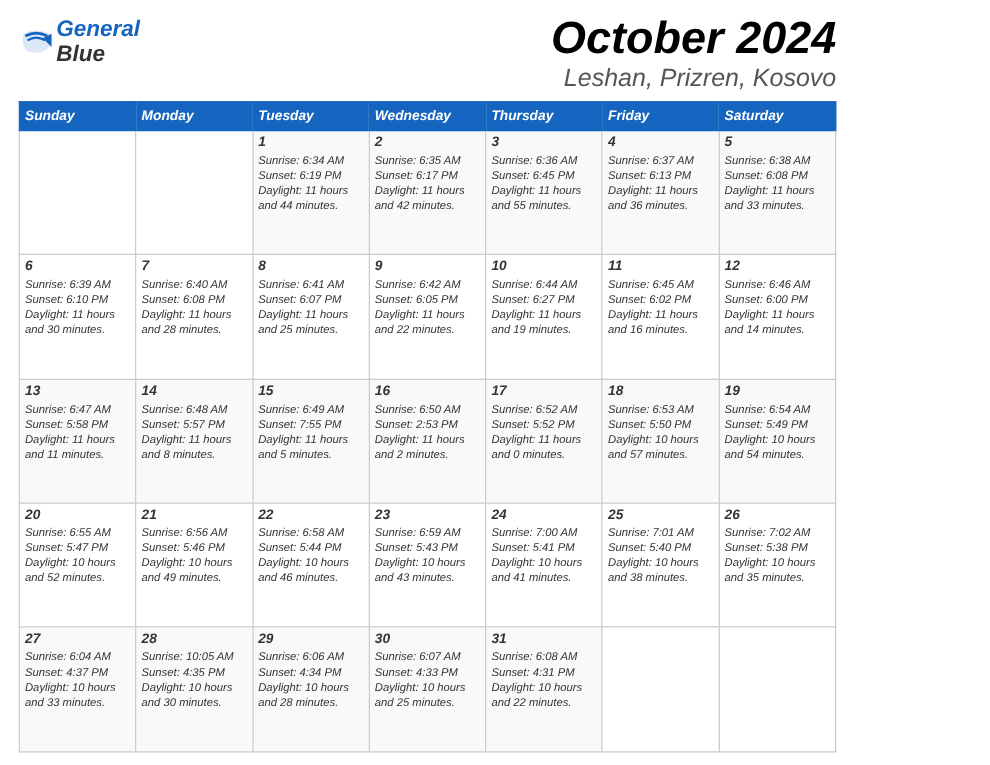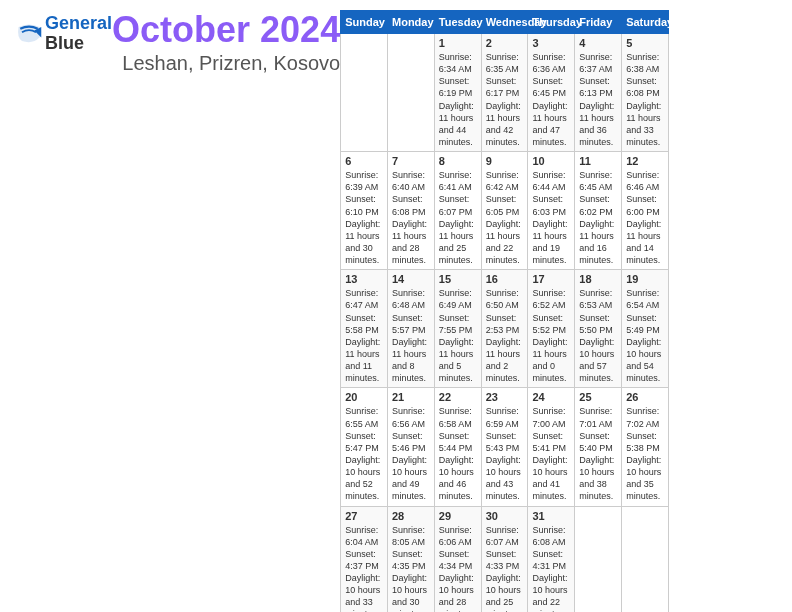--- a/index.html
+++ b/index.html
@@ -8,21 +8,22 @@
       height: 612px;
       font-family: Arial, sans-serif;
       background: #fff;
       overflow: hidden;
     }
     .page {
       width: 684px;
       height: 612px;
       padding: 10px 15px 10px 15px;
       display: flex;
-      flex-direction: row;
+      flex-direction: column;
+      font-style: italic;
     }
     .header {
       display: flex;
       justify-content: space-between;
       align-items: flex-start;
       margin-bottom: 6px;
     }
     .logo {
       display: flex;
       align-items: center;
@@ -41,21 +42,21 @@
       width: 28px;
       height: 28px;
       margin-right: 2px;
     }
     .title-block {
       text-align: right;
     }
     .month-title {
       font-size: 36px;
       font-weight: bold;
-      color: #8b5cf6;
+      color: #000000;
       line-height: 1.1;
     }
     .location {
       font-size: 20px;
       color: #555;
       margin-top: 2px;
     }
     .calendar {
       flex: 1;
       border: 1px solid #ccc;
@@ -145,21 +146,21 @@
           <td>
             <span class="day-num">1</span>
             <div class="cell-content"><span>Sunrise: 6:34 AM</span><br><span>Sunset: 6:19 PM</span><br><span>Daylight: 11 hours</span><br><span>and 44 minutes.</span></div>
           </td>
           <td>
             <span class="day-num">2</span>
             <div class="cell-content"><span>Sunrise: 6:35 AM</span><br><span>Sunset: 6:17 PM</span><br><span>Daylight: 11 hours</span><br><span>and 42 minutes.</span></div>
           </td>
           <td>
             <span class="day-num">3</span>
-            <div class="cell-content"><span>Sunrise: 6:36 AM</span><br><span>Sunset: 6:45 PM</span><br><span>Daylight: 11 hours</span><br><span>and 47 minutes.</span></div>
+            <div class="cell-content"><span>Sunrise: 6:36 AM</span><br><span>Sunset: 6:45 PM</span><br><span>Daylight: 11 hours</span><br><span>and 55 minutes.</span></div>
           </td>
           <td>
             <span class="day-num">4</span>
             <div class="cell-content"><span>Sunrise: 6:37 AM</span><br><span>Sunset: 6:13 PM</span><br><span>Daylight: 11 hours</span><br><span>and 36 minutes.</span></div>
           </td>
           <td>
             <span class="day-num">5</span>
             <div class="cell-content"><span>Sunrise: 6:38 AM</span><br><span>Sunset: 6:08 PM</span><br><span>Daylight: 11 hours</span><br><span>and 33 minutes.</span></div>
           </td>
         </tr>
@@ -175,21 +176,21 @@
           <td>
             <span class="day-num">8</span>
             <div class="cell-content"><span>Sunrise: 6:41 AM</span><br><span>Sunset: 6:07 PM</span><br><span>Daylight: 11 hours</span><br><span>and 25 minutes.</span></div>
           </td>
           <td>
             <span class="day-num">9</span>
             <div class="cell-content"><span>Sunrise: 6:42 AM</span><br><span>Sunset: 6:05 PM</span><br><span>Daylight: 11 hours</span><br><span>and 22 minutes.</span></div>
           </td>
           <td>
             <span class="day-num">10</span>
-            <div class="cell-content"><span>Sunrise: 6:44 AM</span><br><span>Sunset: 6:03 PM</span><br><span>Daylight: 11 hours</span><br><span>and 19 minutes.</span></div>
+            <div class="cell-content"><span>Sunrise: 6:44 AM</span><br><span>Sunset: 6:27 PM</span><br><span>Daylight: 11 hours</span><br><span>and 19 minutes.</span></div>
           </td>
           <td>
             <span class="day-num">11</span>
             <div class="cell-content"><span>Sunrise: 6:45 AM</span><br><span>Sunset: 6:02 PM</span><br><span>Daylight: 11 hours</span><br><span>and 16 minutes.</span></div>
           </td>
           <td>
             <span class="day-num">12</span>
             <div class="cell-content"><span>Sunrise: 6:46 AM</span><br><span>Sunset: 6:00 PM</span><br><span>Daylight: 11 hours</span><br><span>and 14 minutes.</span></div>
           </td>
         </tr>
@@ -253,21 +254,21 @@
             <div class="cell-content"><span>Sunrise: 7:02 AM</span><br><span>Sunset: 5:38 PM</span><br><span>Daylight: 10 hours</span><br><span>and 35 minutes.</span></div>
           </td>
         </tr>
         <tr>
           <td>
             <span class="day-num">27</span>
             <div class="cell-content"><span>Sunrise: 6:04 AM</span><br><span>Sunset: 4:37 PM</span><br><span>Daylight: 10 hours</span><br><span>and 33 minutes.</span></div>
           </td>
           <td>
             <span class="day-num">28</span>
-            <div class="cell-content"><span>Sunrise: 8:05 AM</span><br><span>Sunset: 4:35 PM</span><br><span>Daylight: 10 hours</span><br><span>and 30 minutes.</span></div>
+            <div class="cell-content"><span>Sunrise: 10:05 AM</span><br><span>Sunset: 4:35 PM</span><br><span>Daylight: 10 hours</span><br><span>and 30 minutes.</span></div>
           </td>
           <td>
             <span class="day-num">29</span>
             <div class="cell-content"><span>Sunrise: 6:06 AM</span><br><span>Sunset: 4:34 PM</span><br><span>Daylight: 10 hours</span><br><span>and 28 minutes.</span></div>
           </td>
           <td>
             <span class="day-num">30</span>
             <div class="cell-content"><span>Sunrise: 6:07 AM</span><br><span>Sunset: 4:33 PM</span><br><span>Daylight: 10 hours</span><br><span>and 25 minutes.</span></div>
           </td>
           <td>

